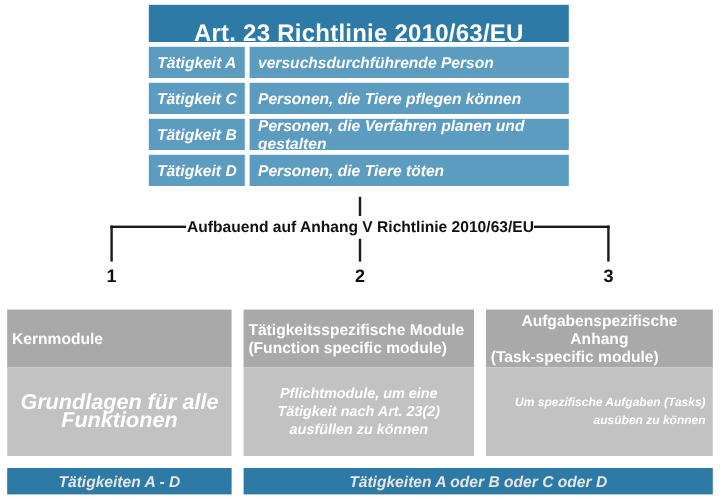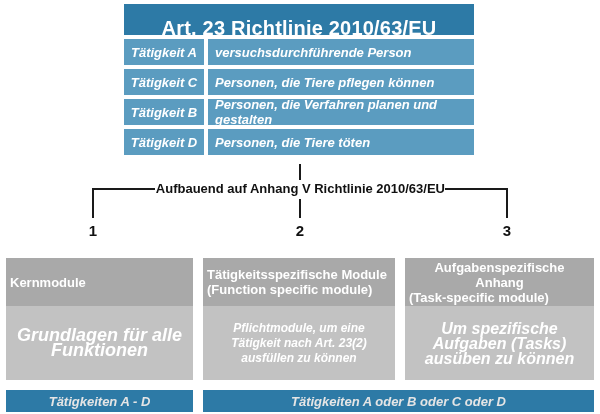--- a/index.html
+++ b/index.html
@@ -121,21 +121,21 @@
     box-sizing:border-box;
     height:74px;
     display:flex;align-items:center;justify-content:center;
     padding:2px 6px;
   }
   .col1{left:6px;width:187px;}
   .col2{left:203px;width:192px;}
   .col3{left:405px;width:189px;}
 
   .col1 .col-body{font-size:18px;}
-  .col3 .col-body{font-size:16px;}
+  .col3 .col-body{font-size:10px;text-align:right;}
 
   
   .foot{
     position:absolute;
     top:390px;
     height:22px;
     background:#2d7aa6;
     color:#e5e5e5;
     font-style:italic;
     font-weight:bold;

